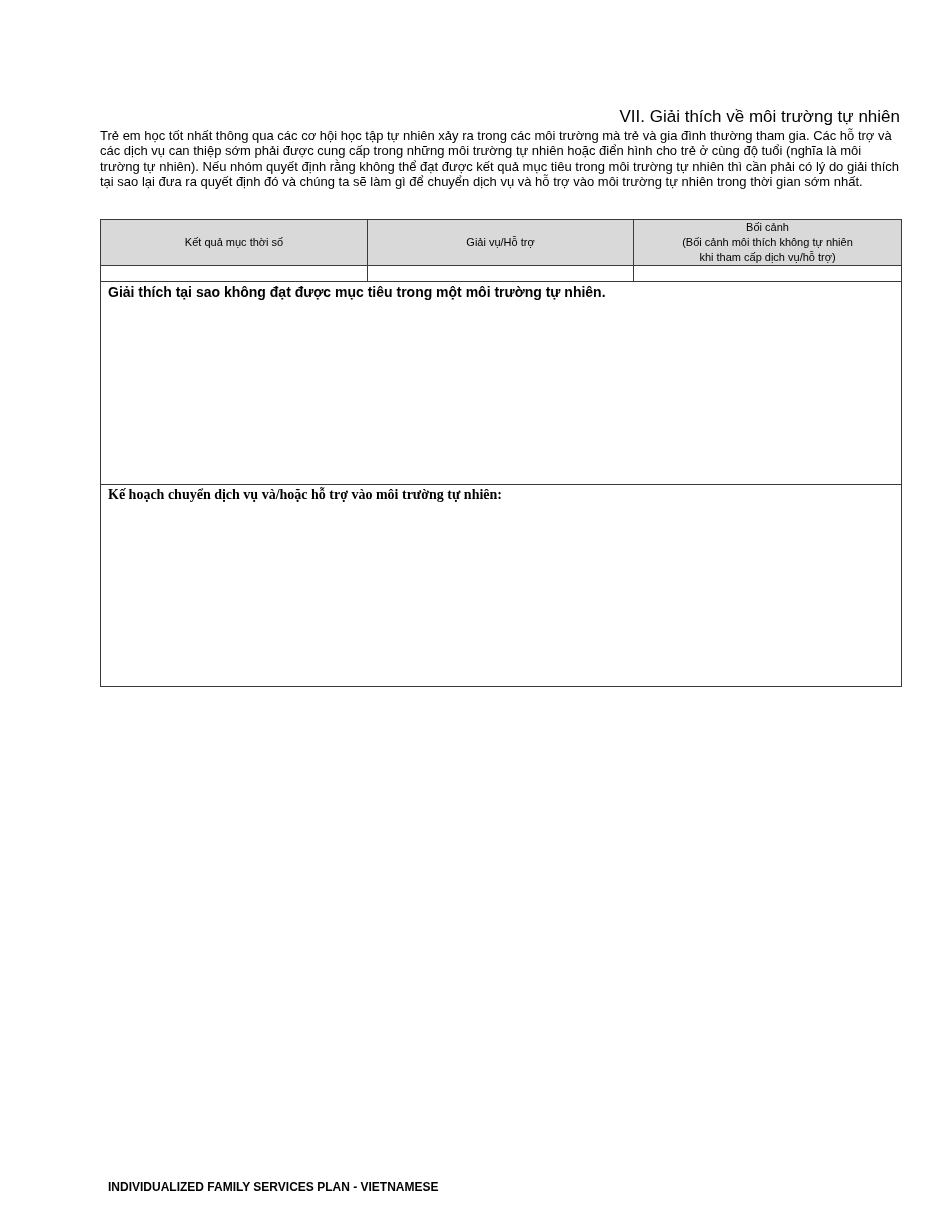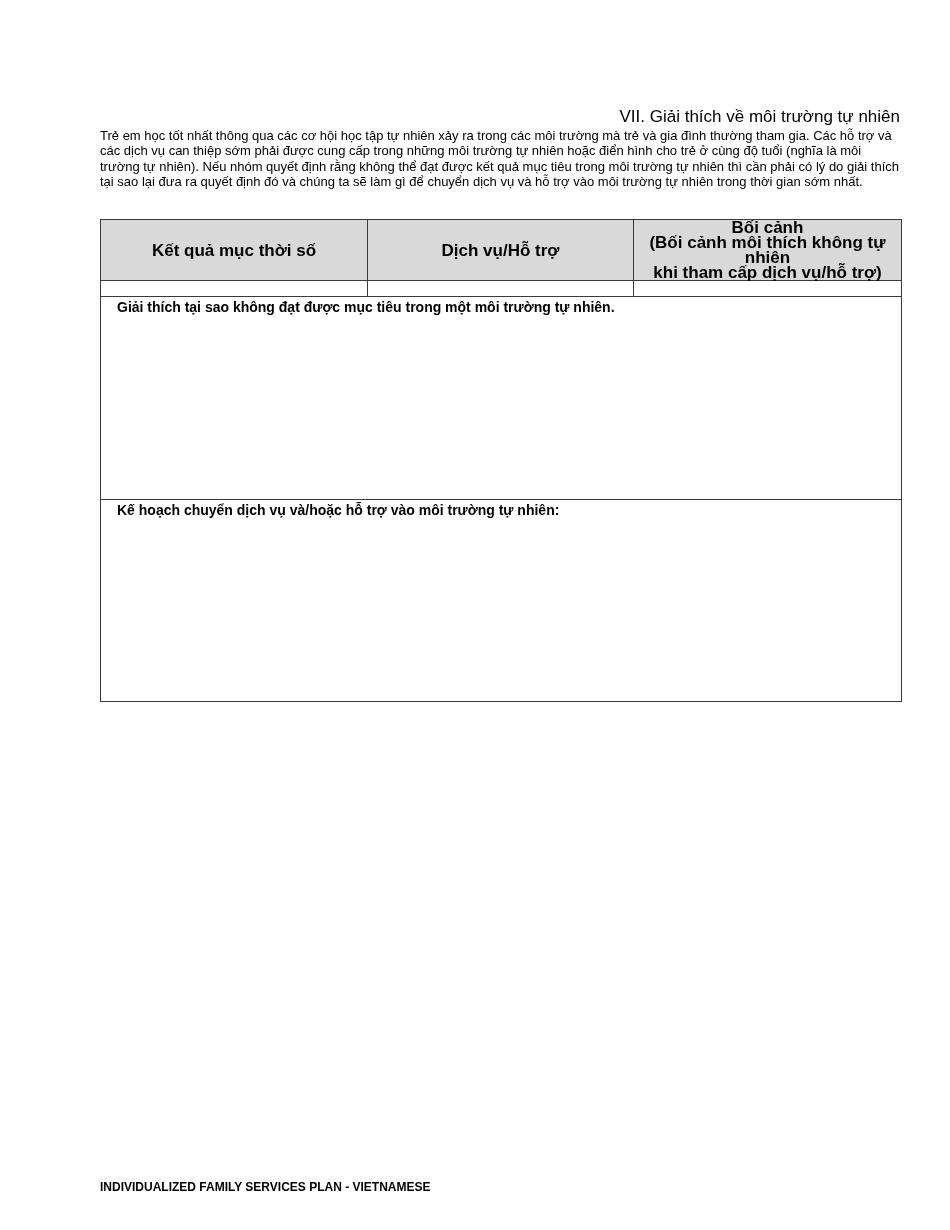--- a/index.html
+++ b/index.html
@@ -1,43 +1,43 @@
 <!DOCTYPE html>
 <html><head>
 <meta charset="utf-8">
 <style>
   html, body { margin:0; padding:0; background:#ffffff; }
   body { width:950px; height:1230px; position:relative; font-family:"Liberation Sans", sans-serif; color:#000; }
   .title { position:absolute; left:100px; width:800px; top:107px; text-align:right; font-weight:normal; font-size:17px; }
   .intro { position:absolute; left:100px; width:800px; top:128px; font-size:13px; line-height:15.4px; }
   table.grid { position:absolute; left:100px; top:219px; width:801px; border-collapse:collapse; table-layout:fixed; }
   table.grid td, table.grid th { border:1px solid #3a3a3a; padding:0; }
-  table.grid th { background:#d9d9d9; font-weight:bold; font-size:17px; text-align:center; vertical-align:middle; height:45px; line-height:15px; }
+  table.grid th { background:#d9d9d9; font-weight:normal; font-size:11px; text-align:center; vertical-align:middle; height:45px; line-height:15px; }
   table.grid td.blank { height:15px; }
-  table.grid td.section { vertical-align:top; font-weight:bold; font-size:14px; padding:2px 16px; }
+  table.grid td.section { vertical-align:top; font-weight:bold; font-size:14px; padding:2px 7px; }
   td.section.s1 { height:198px; }
-  td.section.s2 { height:197px; }
-  .footer { position:absolute; left:100px; top:1180px; font-weight:bold; font-size:12px; line-height:14.5px;text-align:right; }
+  td.section.s2 { height:197px;font-family:Liberation Serif, serif; }
+  .footer { position:absolute; left:108px; top:1180px; font-weight:bold; font-size:12px; line-height:14.5px;text-align:right; }
 </style>
 </head>
 <body>
 
 <div class="title">VII. Giải thích về môi trường tự nhiên</div>
 <div class="intro">Trẻ em học tốt nhất thông qua các cơ hội học tập tự nhiên xảy ra trong các môi trường mà trẻ và gia đình thường tham gia. Các hỗ trợ và các dịch vụ can thiệp sớm phải được cung cấp trong những môi trường tự nhiên hoặc điển hình cho trẻ ở cùng độ tuổi (nghĩa là môi trường tự nhiên). Nếu nhóm quyết định rằng không thể đạt được kết quả mục tiêu trong môi trường tự nhiên thì cần phải có lý do giải thích tại sao lại đưa ra quyết định đó và chúng ta sẽ làm gì để chuyển dịch vụ và hỗ trợ vào môi trường tự nhiên trong thời gian sớm nhất.</div>
 
 <table class="grid">
   <colgroup>
     <col style="width:267px">
       <col style="width:266px">
       <col style="width:268px">
   </colgroup>
   <tbody>
       <tr>
     <th>Kết quả mục thời số</th>
-    <th>Dịch vụ/Hỗ trợ</th>
+    <th>Giải vụ/Hỗ trợ</th>
     <th>
       <div>Bối cảnh</div>
       <div>(Bối cảnh môi thích không tự nhiên</div>
       <div>khi tham cấp dịch vụ/hỗ trợ)</div>
     </th>
   </tr>
   <tr>
     <td class="blank"></td>
     <td class="blank"></td>
     <td class="blank"></td>

